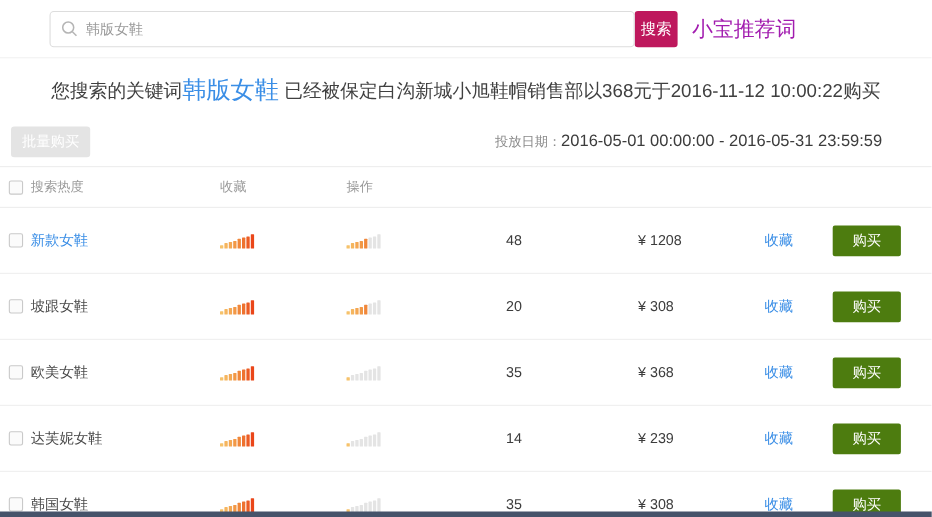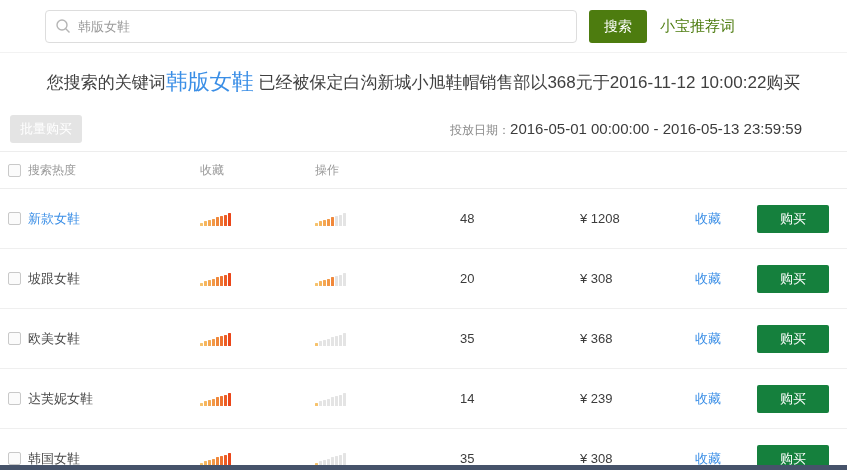--- a/index.html
+++ b/index.html
@@ -5,23 +5,23 @@
   * { margin:0; padding:0; box-sizing:border-box; }
   html,body { width:847px; height:470px; background:#fff; overflow:hidden;
     font-family:"Liberation Sans","DejaVu Sans",sans-serif; }
 
   
   .topbar { display:flex; align-items:center; padding:10px 0 9px 45px; border-bottom:1px solid #f2f2f2; background:#fff; }
   .search-box { position:relative; width:532px; height:33px; }
   .search-box input { width:100%; height:100%; border:1px solid #ddd; border-radius:4px;
     padding:0 10px 0 32px; font-size:13px; color:#9a9a9a; outline:none; background:#fff; }
   .search-icon { position:absolute; left:10px; top:8px; width:16px; height:16px; color:#b5b5b5; }
-  .btn-search { margin-left:12px; width:58px; height:33px; background:#4d7c0f; color:#fff;
+  .btn-search { width:39px; height:33px; background:#be185d; color:#fff;
     border:none; border-radius:3px; font-size:14px; cursor:pointer; }
-  .recommend-link { margin-left:13px; color:#4d7c0f; font-size:15px; text-decoration:none; }
+  .recommend-link { margin-left:13px; color:#a21caf; font-size:19px; text-decoration:none; }
 
   
   .notice { text-align:center; padding:14px 0 10px 0; font-size:17px; color:#404040; }
   .notice .kw { color:#3a8ee6; font-size:22px; vertical-align:-1px; }
 
   
   .toolbar { display:flex; align-items:center; justify-content:space-between; padding:8px 45px 8px 10px; }
   .btn-batch { width:72px; height:28px; background:#e4e4e4; color:#fff; border:none;
     border-radius:3px; font-size:13px; cursor:default; }
   .date-area { font-size:12px; color:#8a8a8a; }
@@ -31,21 +31,21 @@
   .grid-row { display:grid; grid-template-columns:20px 172px 115px 145px 120px 115px 62px auto;
     align-items:center; padding-left:8px; }
   .thead { height:38px; border-top:1px solid #ededed; border-bottom:1px solid #ededed;
     font-size:12px; color:#9a9a9a; }
   .trow { height:60px; border-bottom:1px solid #efefef; font-size:13px; color:#3c3c3c; }
   .checkbox { width:13px; height:13px; border:1px solid #c9c9c9; border-radius:2px; background:#fbfbfb; }
   .kw-cell a { text-decoration:none; font-size:13px; }
   .heat { display:flex; align-items:flex-end; gap:1px; height:14px; }
   .heat i { display:block; width:3px; border-radius:0.5px; }
   .fav-link { color:#3a8ee6; text-decoration:none; font-size:13px; }
-  .btn-buy { width:72px; height:28px; background:#15803d; color:#fff; border:none;
+  .btn-buy { width:62px; height:28px; background:#4d7c0f; color:#fff; border:none;
     border-radius:2px; font-size:13px; cursor:pointer; }
 
   .bottom-bar { position:absolute; left:0; bottom:0; width:847px; height:5px; background:#46536a; }
 </style>
 </head>
 <body>
 
 <div class="topbar">
   <div class="search-box">
     <svg class="search-icon" viewBox="0 0 16 16" fill="none" stroke="currentColor" stroke-width="1.4">
@@ -58,21 +58,21 @@
   <a class="recommend-link" href="#">小宝推荐词</a>
 </div>
 
 <div class="notice">
   <span>您搜索的关键词</span><span class="kw">韩版女鞋</span><span> 已经被保定白沟新城小旭鞋帽销售部以368元于2016-11-12 10:00:22购买</span>
 </div>
 
 <div class="toolbar">
   <button class="btn-batch">批量购买</button>
   <div class="date-area">
-    <span>投放日期：</span><span class="range">2016-05-01 00:00:00 - 2016-05-13 23:59:59</span>
+    <span>投放日期：</span><span class="range">2016-05-01 00:00:00 - 2016-05-31 23:59:59</span>
   </div>
 </div>
 
 <div class="grid-row thead">
   <div class="checkbox"></div>
   <div>搜索热度</div>
   <div>收藏</div>
   <div>操作</div>
 </div>
 

